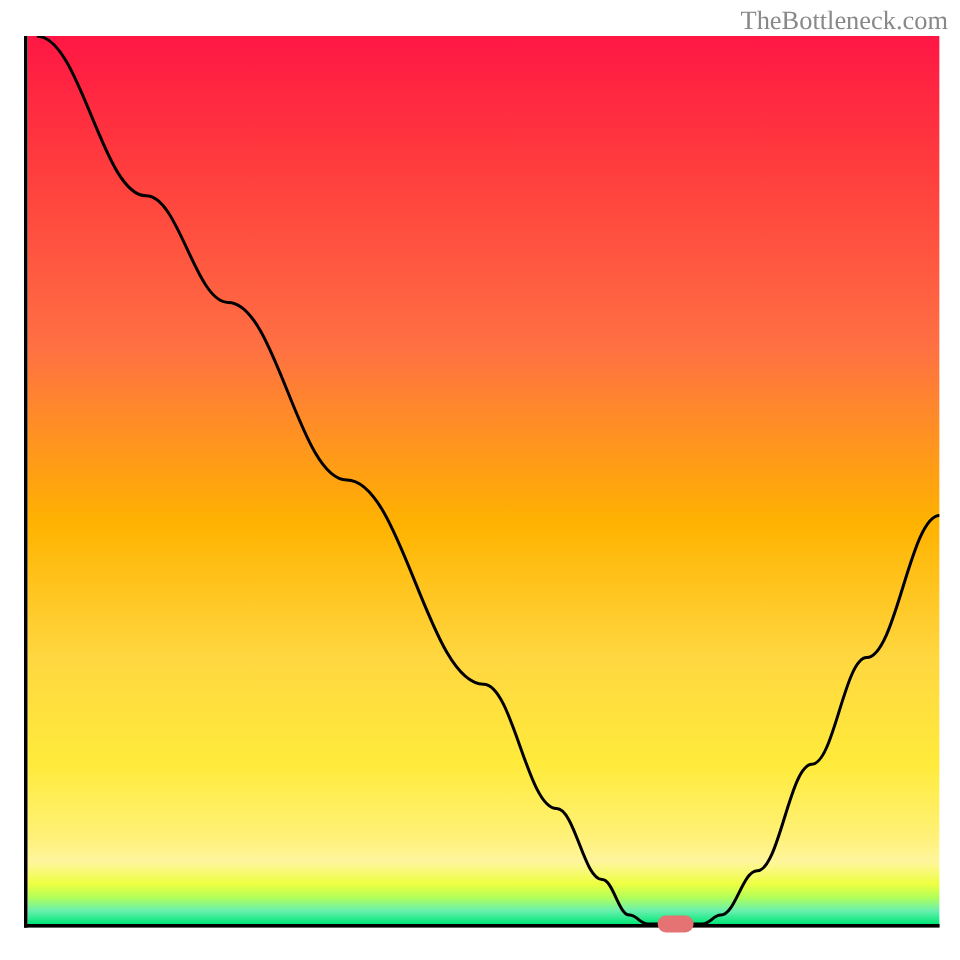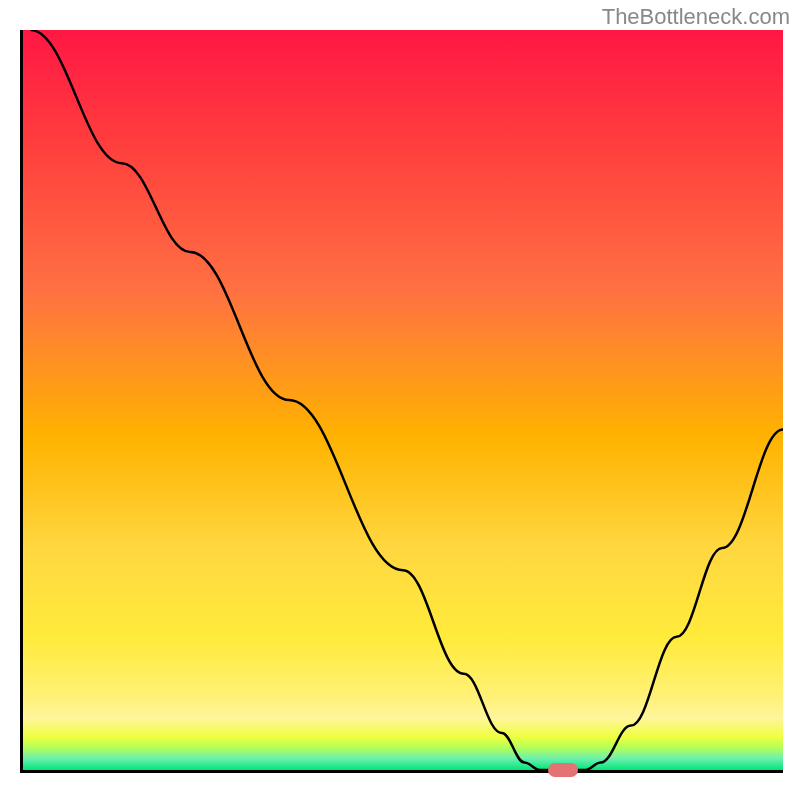--- a/index.html
+++ b/index.html
@@ -14,21 +14,21 @@
   position: relative;
   width: 800px;
   height: 800px;
 }
 .watermark {
   position: absolute;
   top: 4px;
   right: 10px;
   color: #888;
   font-size: 22px;
-  font-family: Liberation Sans, sans-serif;
+  font-family: Liberation Serif, serif;
   z-index: 10;
 }
 .plot-area {
   position: absolute;
   left: 20px;
   top: 30px;
   width: 760px;
   height: 740px;
   border-left: 3px solid black;
   border-bottom: 3px solid black;

